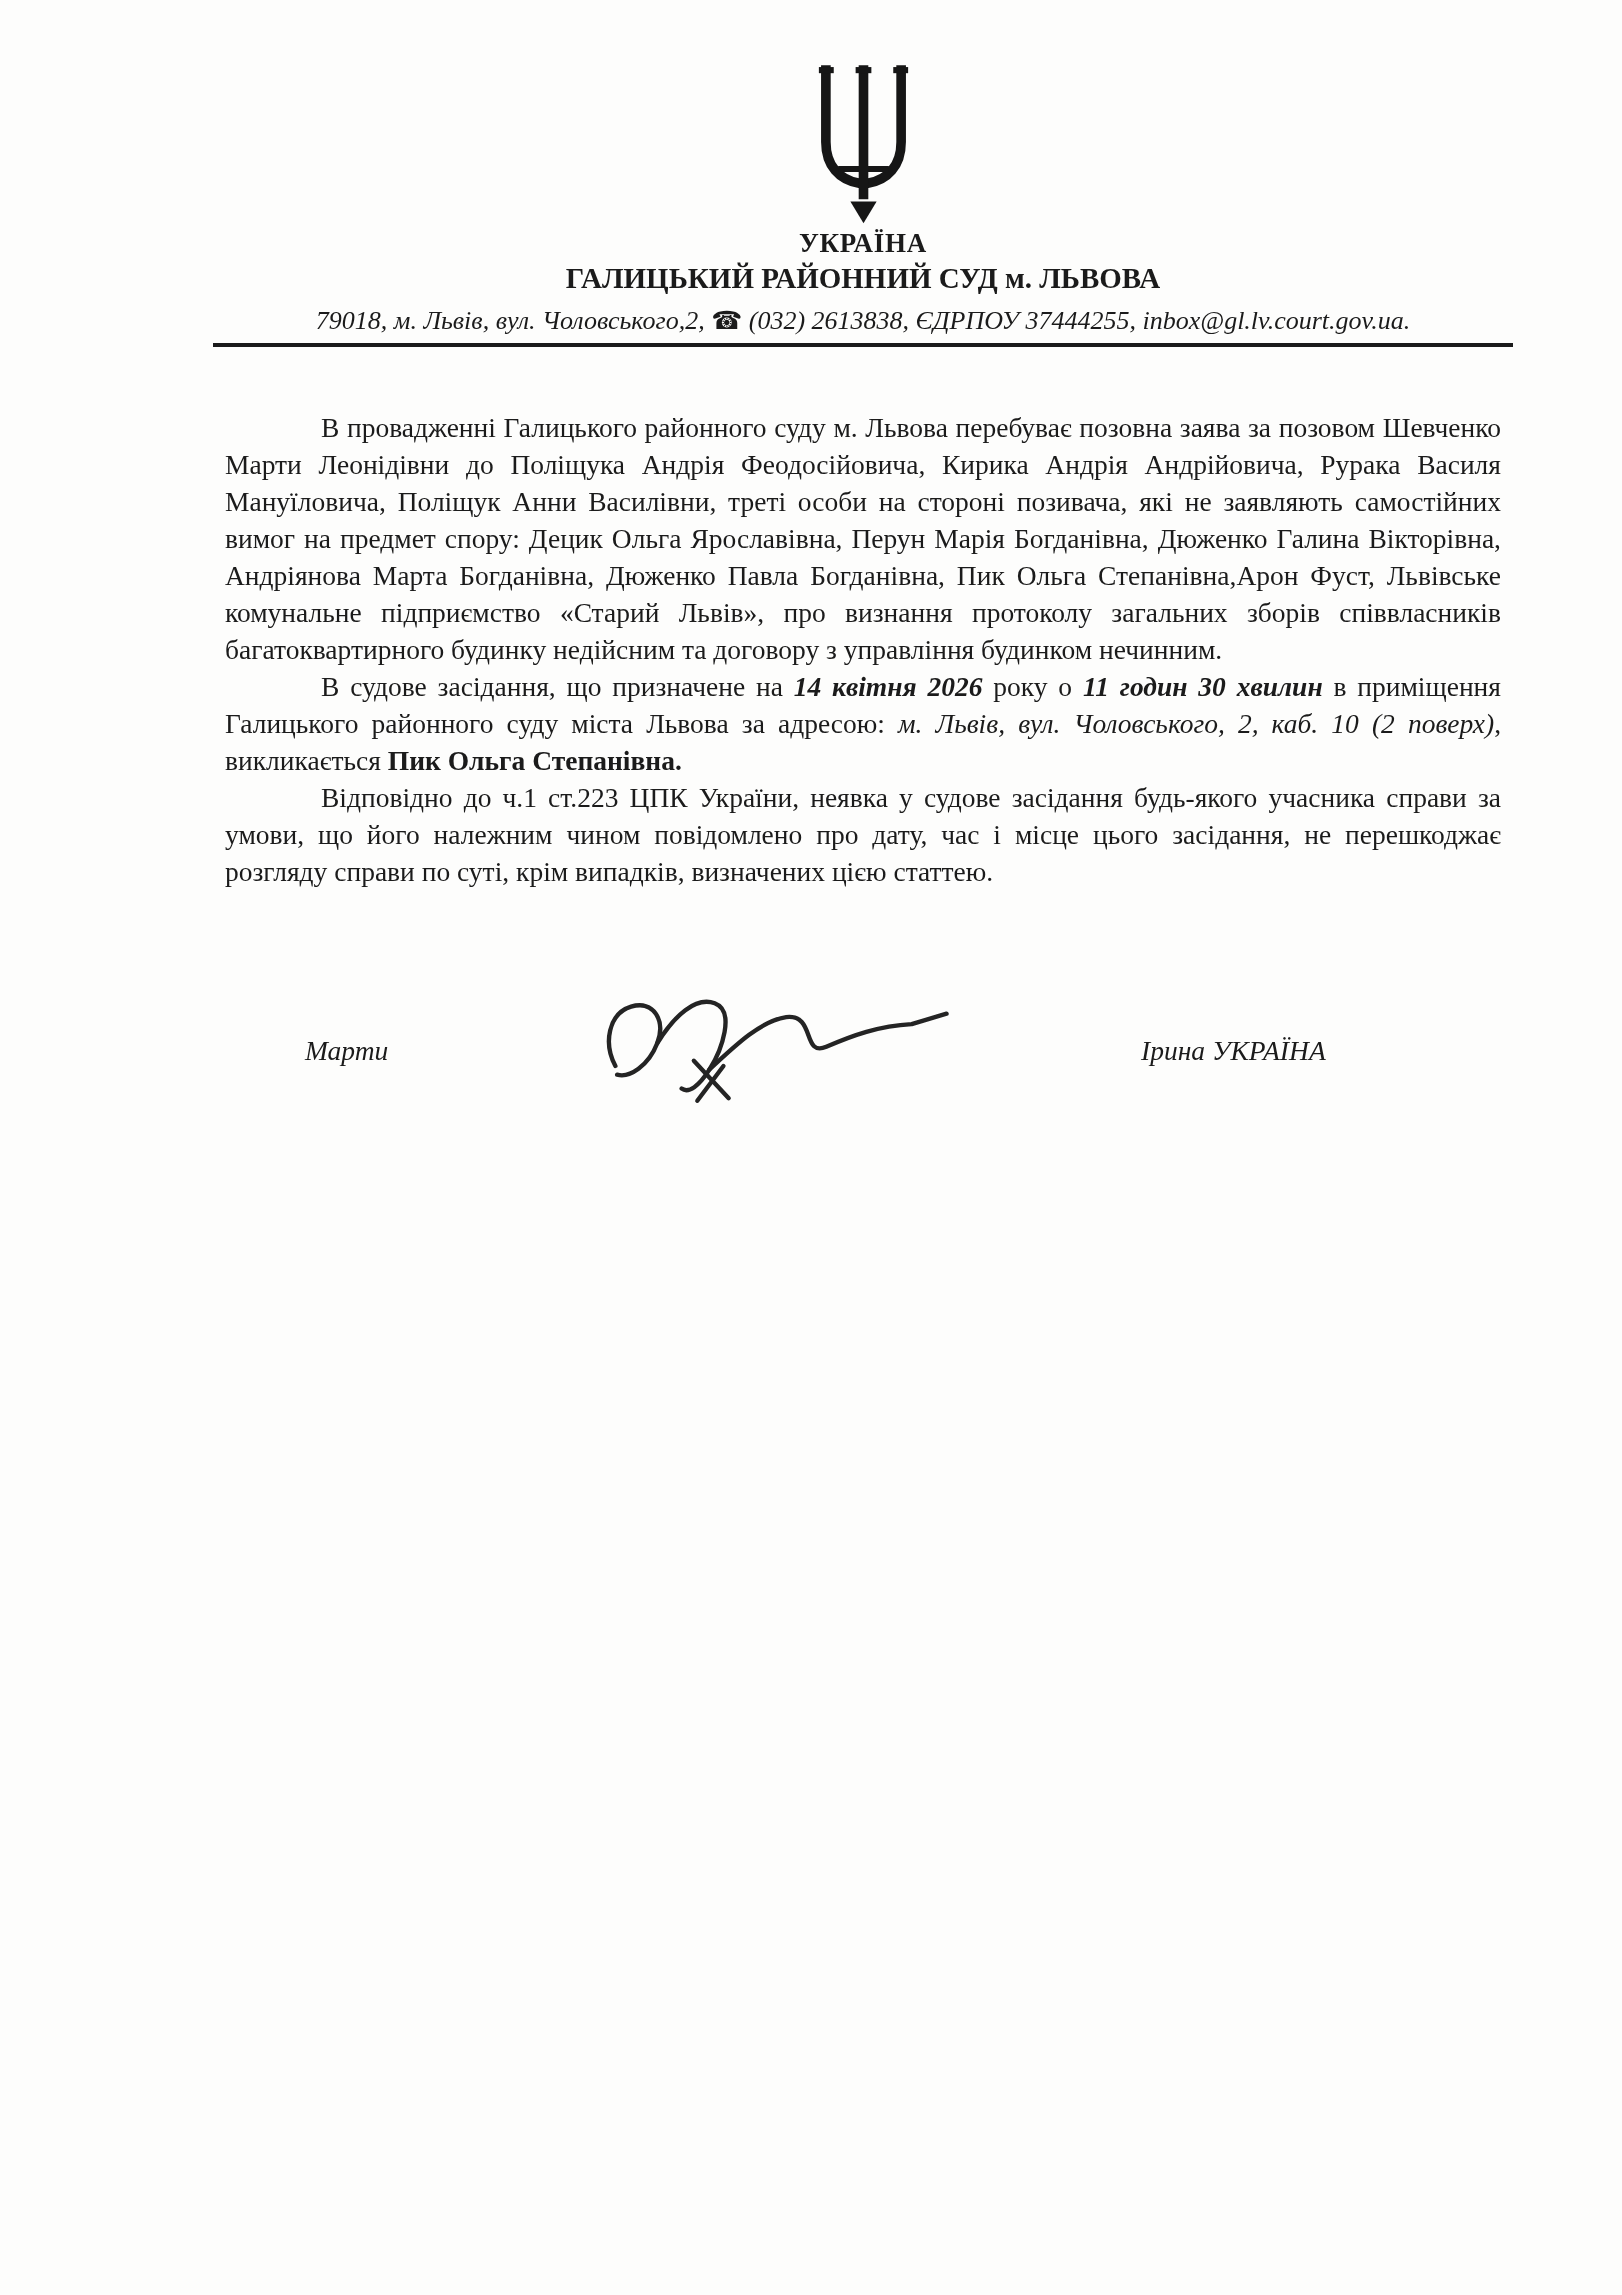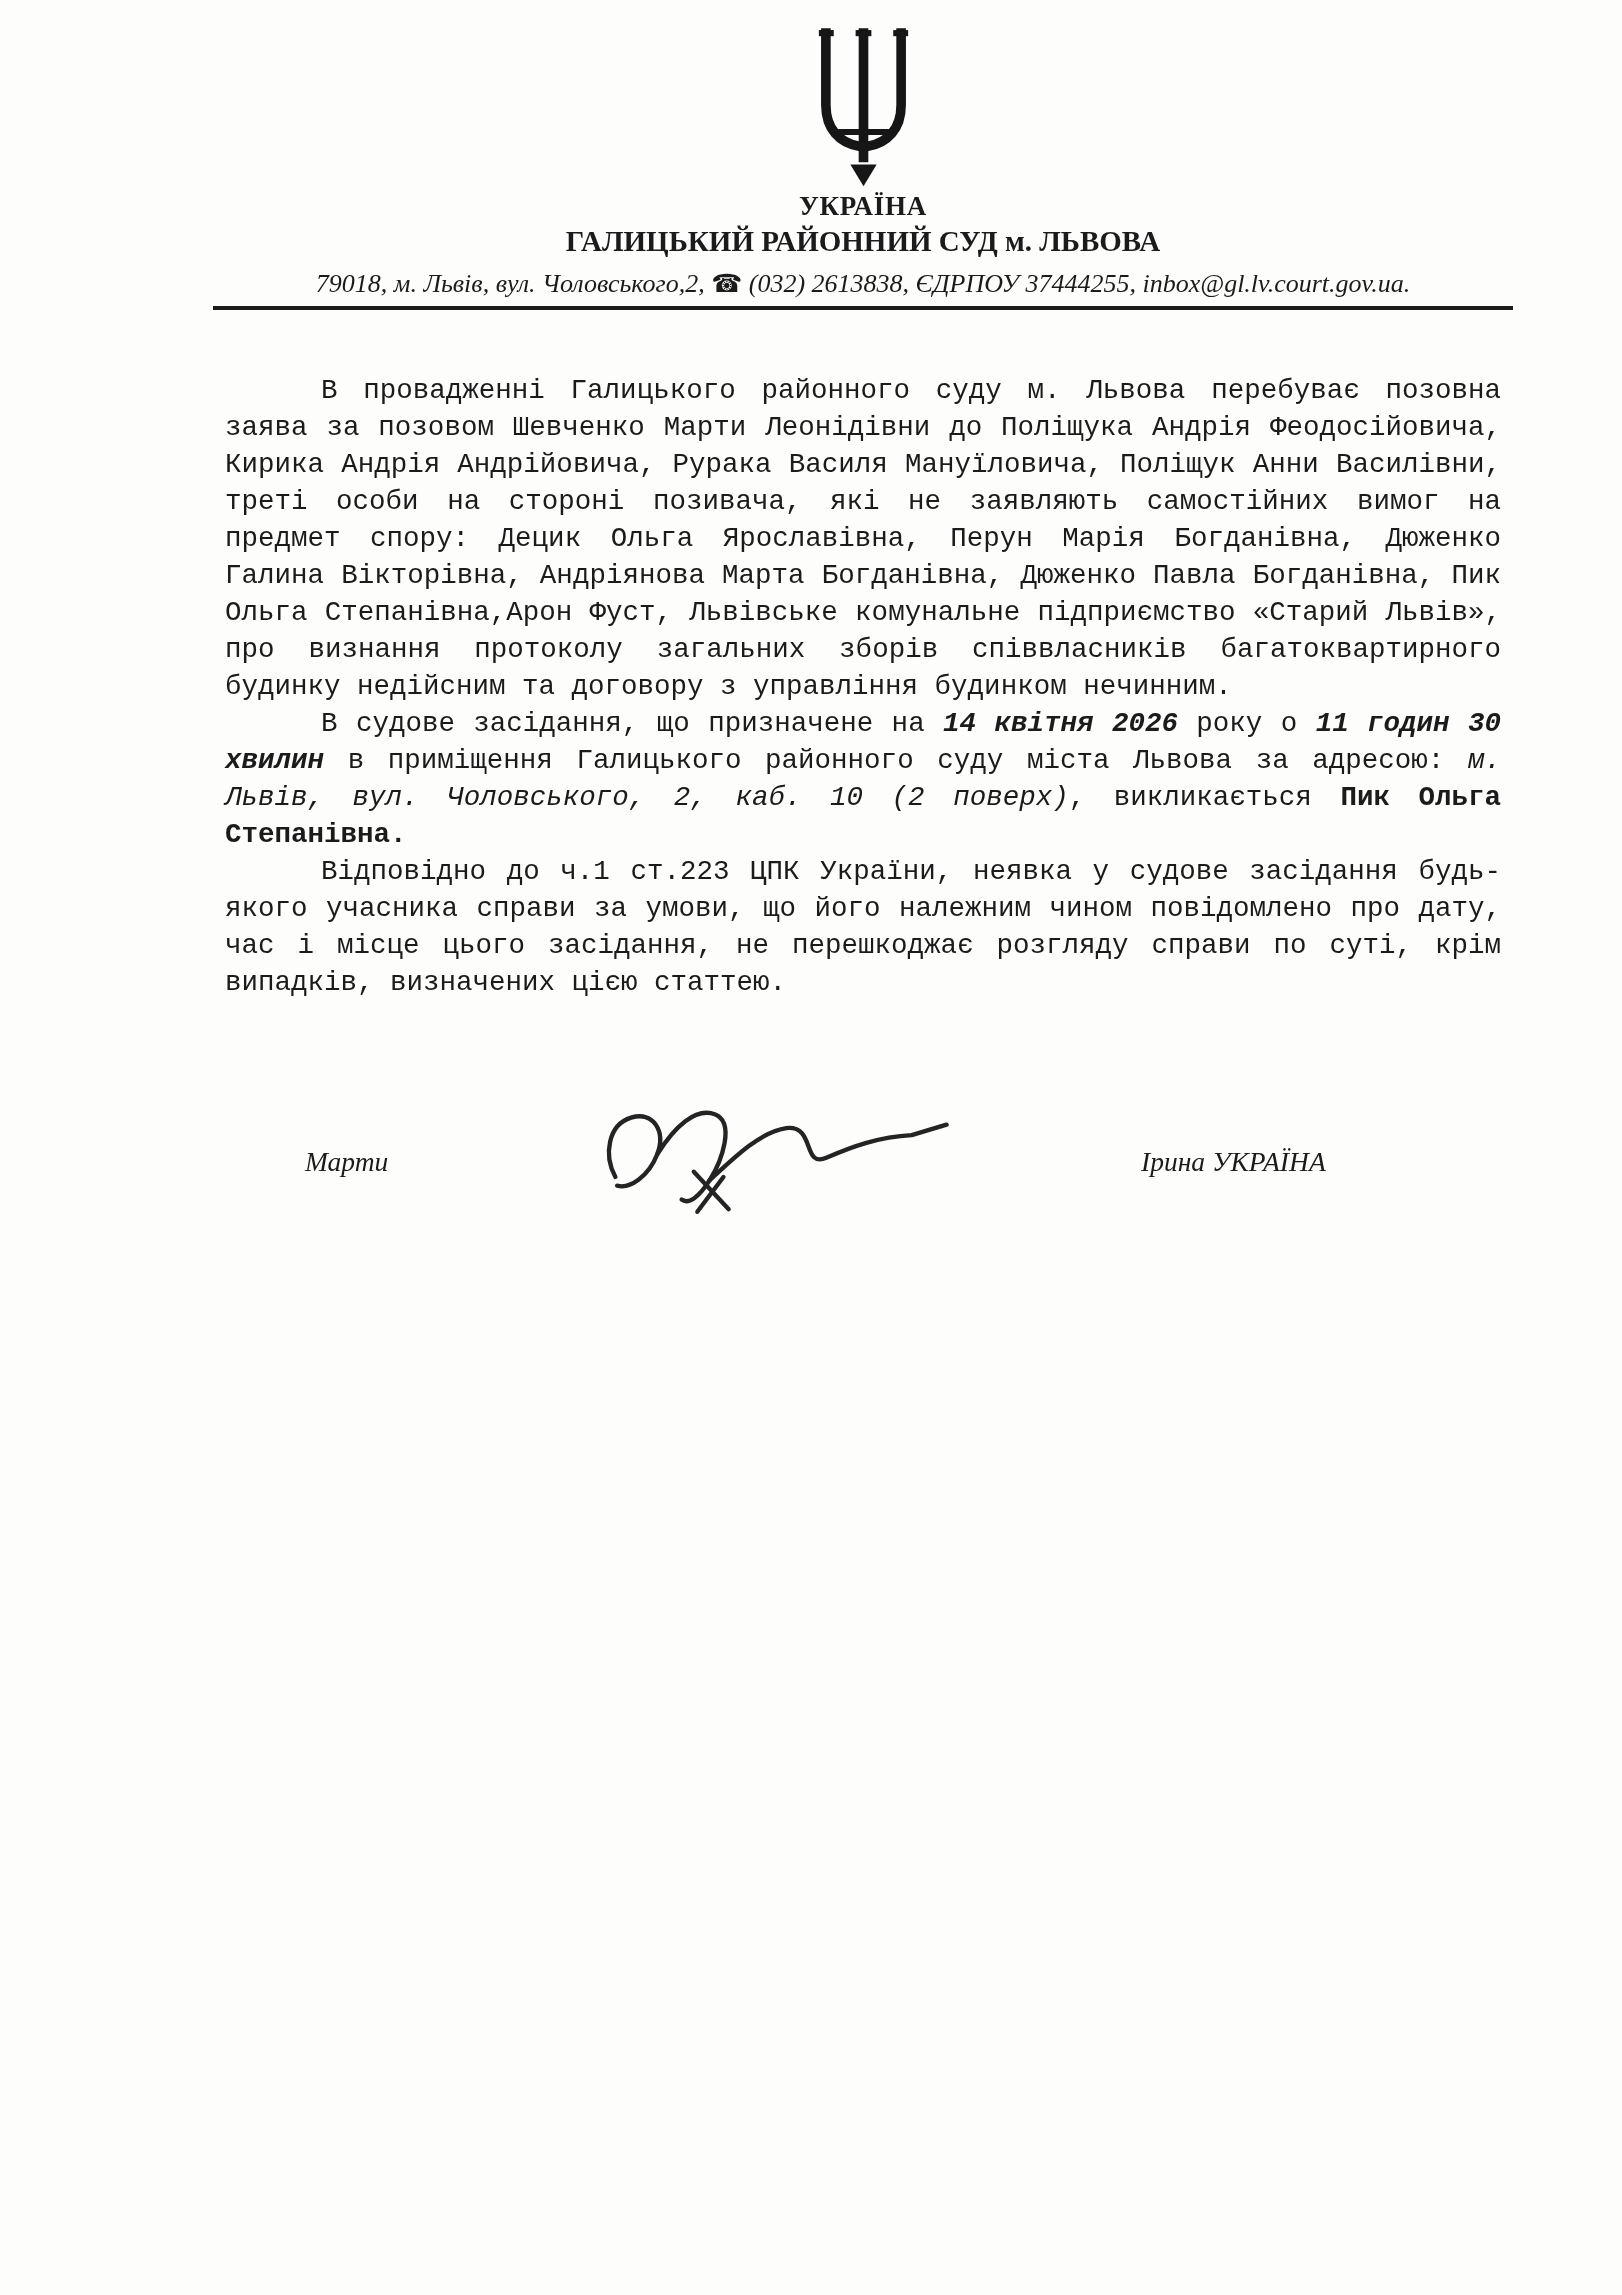--- a/index.html
+++ b/index.html
@@ -13,21 +13,21 @@
     background: #fdfdfc;
     color: #1b1b1b;
     overflow: hidden;
   }
 
   .content {
     margin-left: 225px;
     width: 1276px;
   }
 
-  .letterhead { text-align: center; padding-top: 27px; }
+  .letterhead { text-align: center; padding-top: 64px; }
 
   .emblem-wrap { display: flex; justify-content: center; }
   .emblem { width: 109px; height: 161px; display: block; }
 
   .country {
     font-weight: bold;
     font-size: 27px;
     margin-top: 2.6px;
     letter-spacing: 0.7px;
   }
@@ -67,21 +67,21 @@
     margin-top: 60px;
   }
 
   .body-text {
     margin-top: 63px;
     font-size: 27.5px;
     line-height: 1.345;
     text-align: justify;
   }
 
-  .para { text-indent: 96px; font-family: Liberation Mono, monospace; }
+  .para { text-indent: 96px; }
 
   .bi { font-weight: bold; font-style: italic; }
   .it { font-style: italic; }
   .bd { font-weight: bold; }
 
   .signature-row {
     position: relative;
     margin-top: 72px;
     height: 150px;
     font-size: 27.5px;

